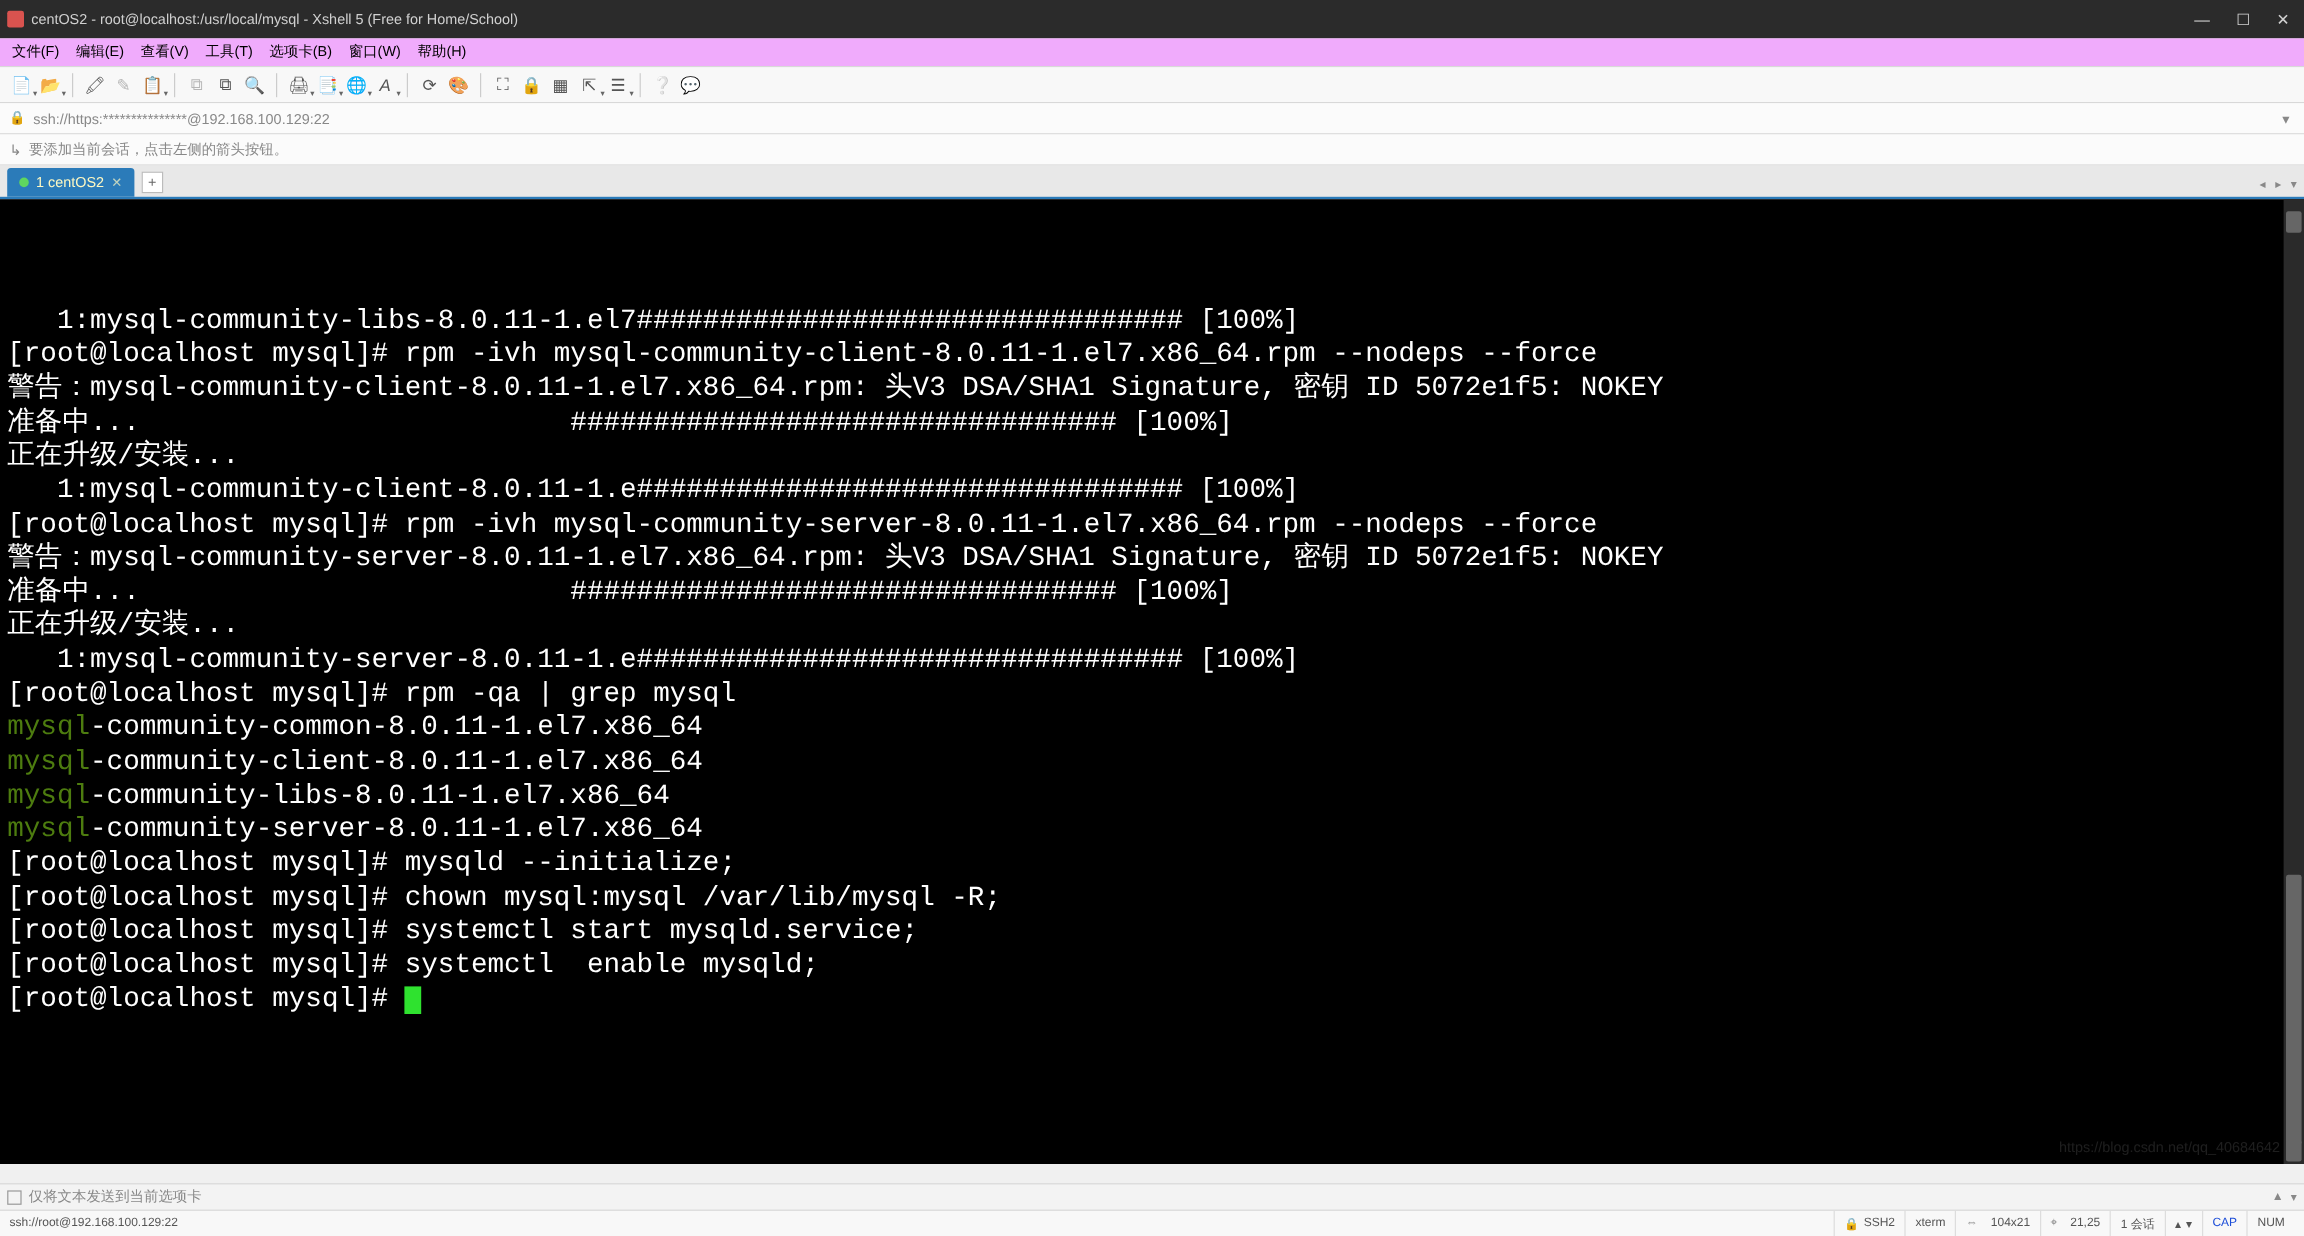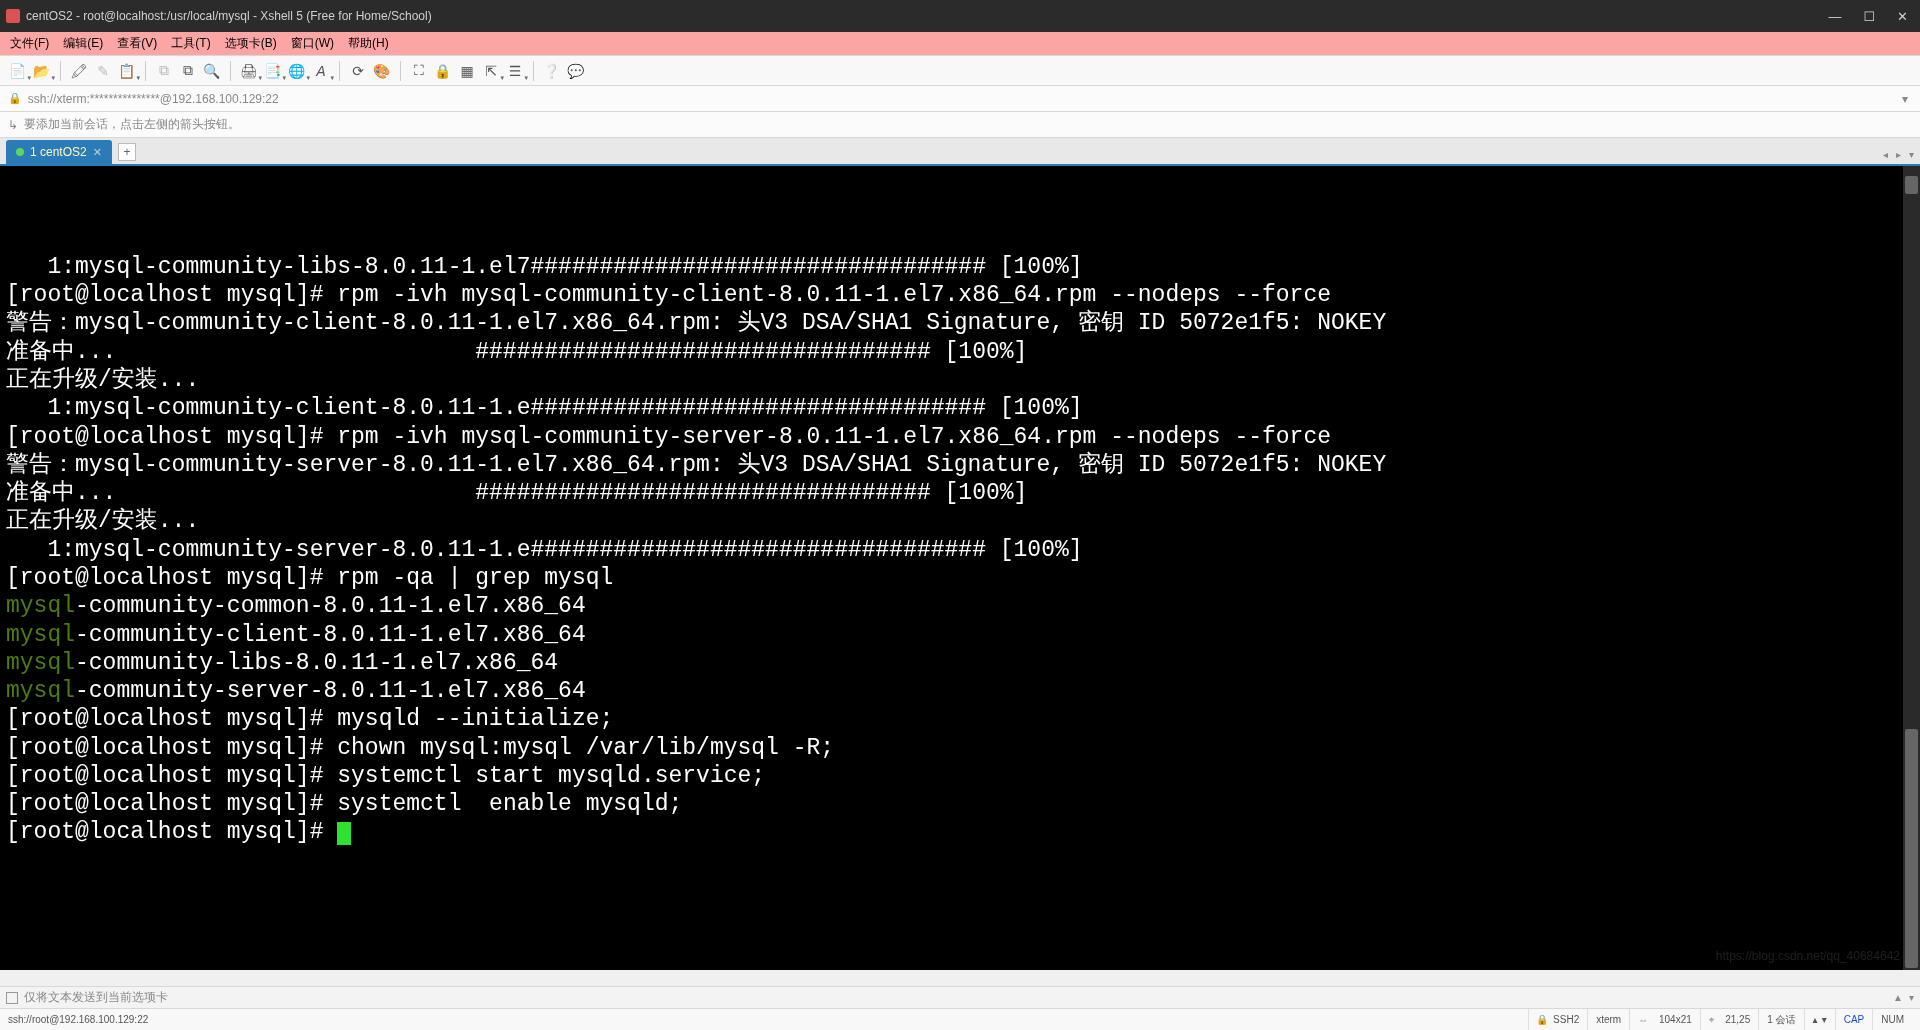--- a/index.html
+++ b/index.html
@@ -4,21 +4,21 @@
 <style>
   * { margin:0; padding:0; box-sizing:border-box; }
   body { font-family: "Microsoft YaHei", Tahoma, sans-serif; font-size:12px; background:#f0f0f0; width:1920px; height:1030px; overflow:hidden; display:flex; flex-direction:column; }
   
   .titlebar { height:23px; background:#2b2b2b; color:#d0d0d0; display:flex; align-items:center; padding:16px 6px; }
   .titlebar .app-icon { width:14px; height:14px; background:#d9534f; border-radius:2px; margin-right:6px; }
   .titlebar .title { flex:1; font-size:12px; }
   .titlebar .winbtns { display:flex; gap:22px; margin-right:6px; }
   .titlebar .winbtn { color:#d0d0d0; font-size:13px; cursor:pointer; }
   
-  .menubar { height:24px; background:#fca5a5; border-bottom:1px solid #d8d8d8; display:flex; align-items:center; padding:0 10px; gap:14px; }
+  .menubar { height:24px; background:#f0abfc; border-bottom:1px solid #d8d8d8; display:flex; align-items:center; padding:0 10px; gap:14px; }
   .menubar span { cursor:pointer; }
   
   .toolbar { height:30px; background:#f8f8f8; border-bottom:1px solid #d8d8d8; display:flex; align-items:center; padding:0 8px; gap:4px; }
   .tool { width:20px; height:20px; display:flex; align-items:center; justify-content:center; color:#555; cursor:pointer; font-size:14px; position:relative; }
   .tool.dd::after { content:"▾"; font-size:7px; position:absolute; bottom:-1px; right:-3px; color:#666; }
   .tsep { width:1px; height:20px; background:#ccc; margin:0 4px; }
   
   .addrbar { height:26px; background:#fbfbfb; border-bottom:1px solid #d8d8d8; display:flex; align-items:center; padding:0 8px; color:#888; }
   .addrbar .lock { margin-right:6px; font-size:11px; }
   .addr-dd { margin-left:auto; color:#888; cursor:pointer; padding:0 4px; }
@@ -98,21 +98,21 @@
   <div class="tool">▦</div>
   <div class="tool dd">⇱</div>
   <div class="tool dd">☰</div>
   <div class="tsep"></div>
   <div class="tool">❔</div>
   <div class="tool">💬</div>
 </div>
 
 <div class="addrbar">
   <span class="lock">🔒</span>
-  <span>ssh://xterm:***************@192.168.100.129:22</span>
+  <span>ssh://https:***************@192.168.100.129:22</span>
   <span class="addr-dd">▾</span>
 </div>
 
 <div class="hintbar">
   <span class="arrow-icon">↳</span>
   <span>要添加当前会话，点击左侧的箭头按钮。</span>
 </div>
 
 <div class="tabstrip">
   <div class="tab">

